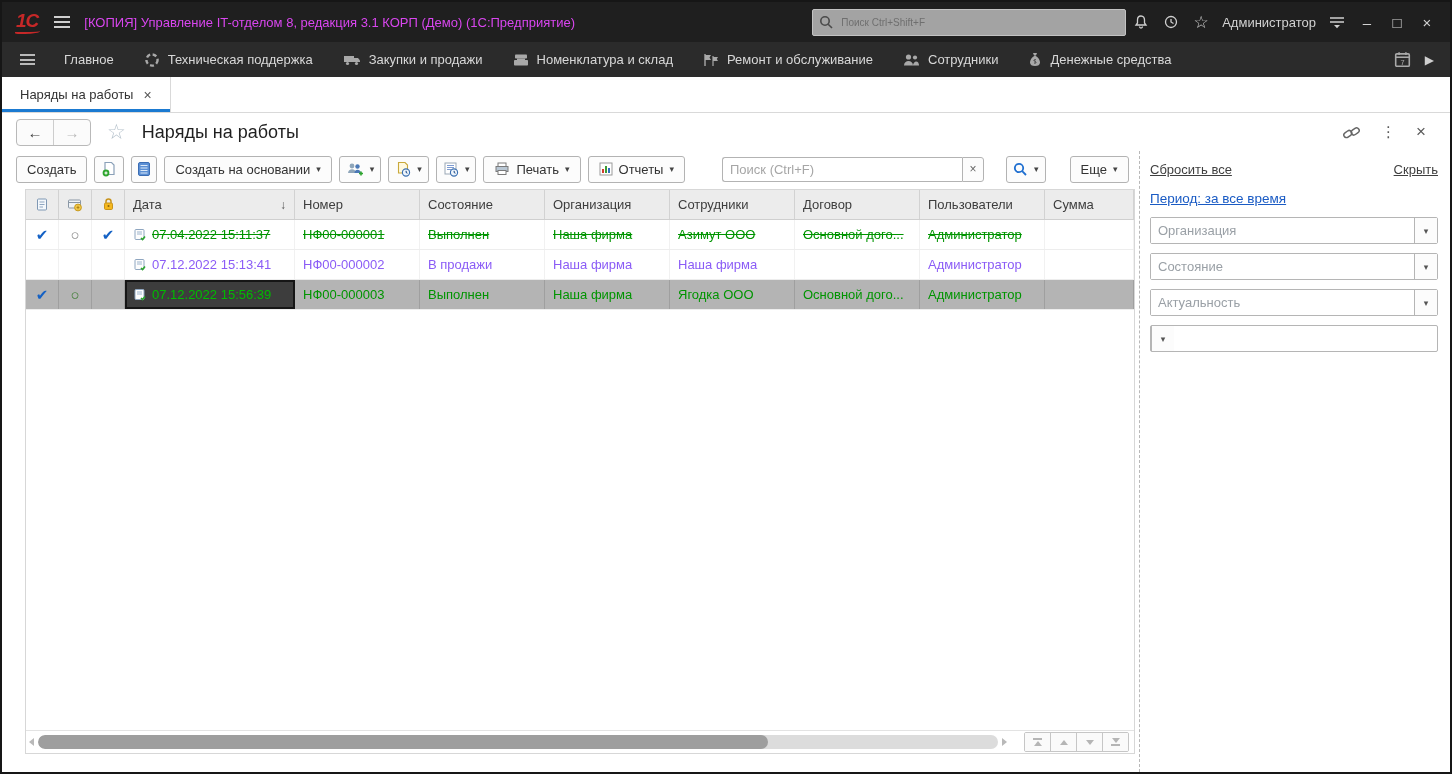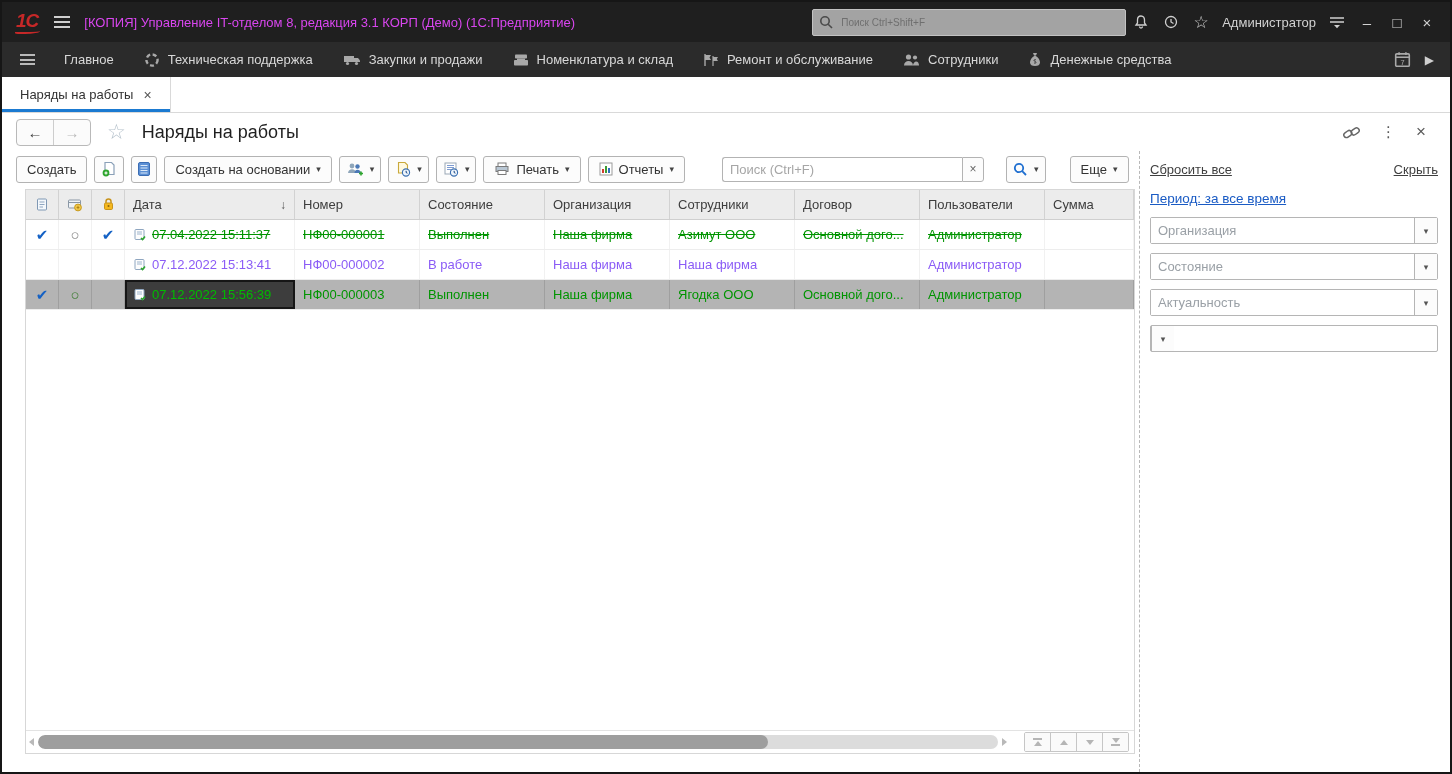--- a/index.html
+++ b/index.html
@@ -456,21 +456,21 @@
                       <path d="M4 4 H9 M4 6 H9" stroke="#9db4cc" stroke-width="1"></path>
                       <path d="M8 10 L9.5 11.5 L12 8.5" stroke="#2ea52e" stroke-width="1.6" fill="none"></path>
                     </svg>
                   </span>
                 <span class="ct">07.12.2022 15:13:41</span>
               </span>
               <span class="cell c-num">
                   <span class="ct">НФ00-000002</span>
                 </span>
               <span class="cell c-state">
-                  <span class="ct">В работе</span>
+                  <span class="ct">В продажи</span>
                 </span>
               <span class="cell c-org">
                   <span class="ct">Наша фирма</span>
                 </span>
               <span class="cell c-contr">
                   <span class="ct">Наша фирма</span>
                 </span>
               <span class="cell c-dog">
                   <span class="ct"></span>
                 </span>

